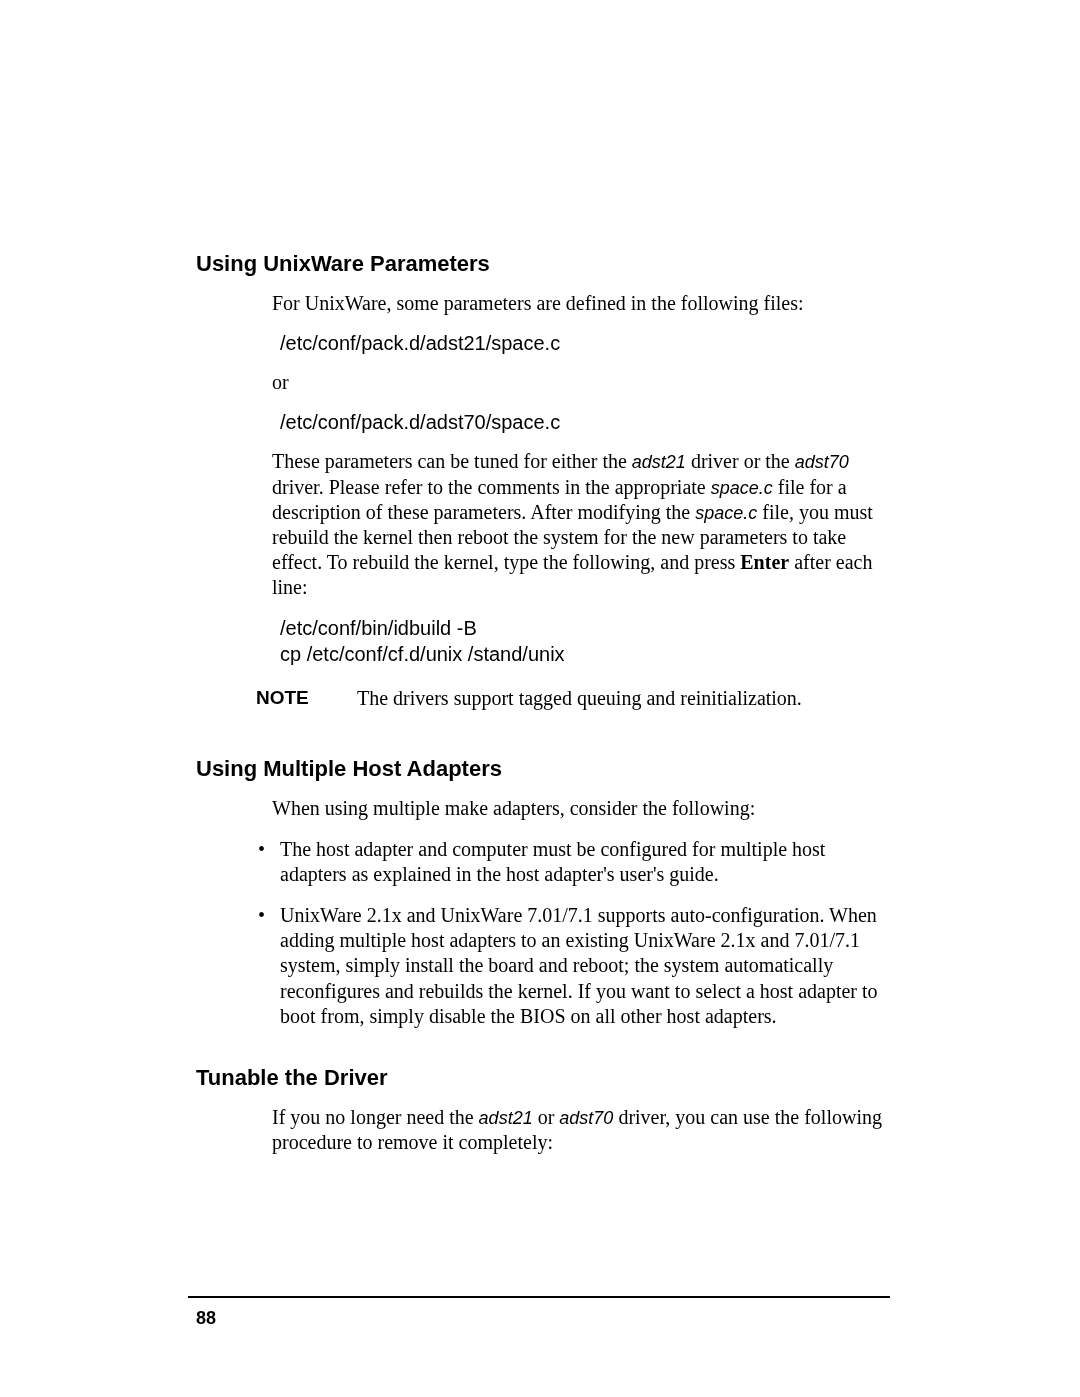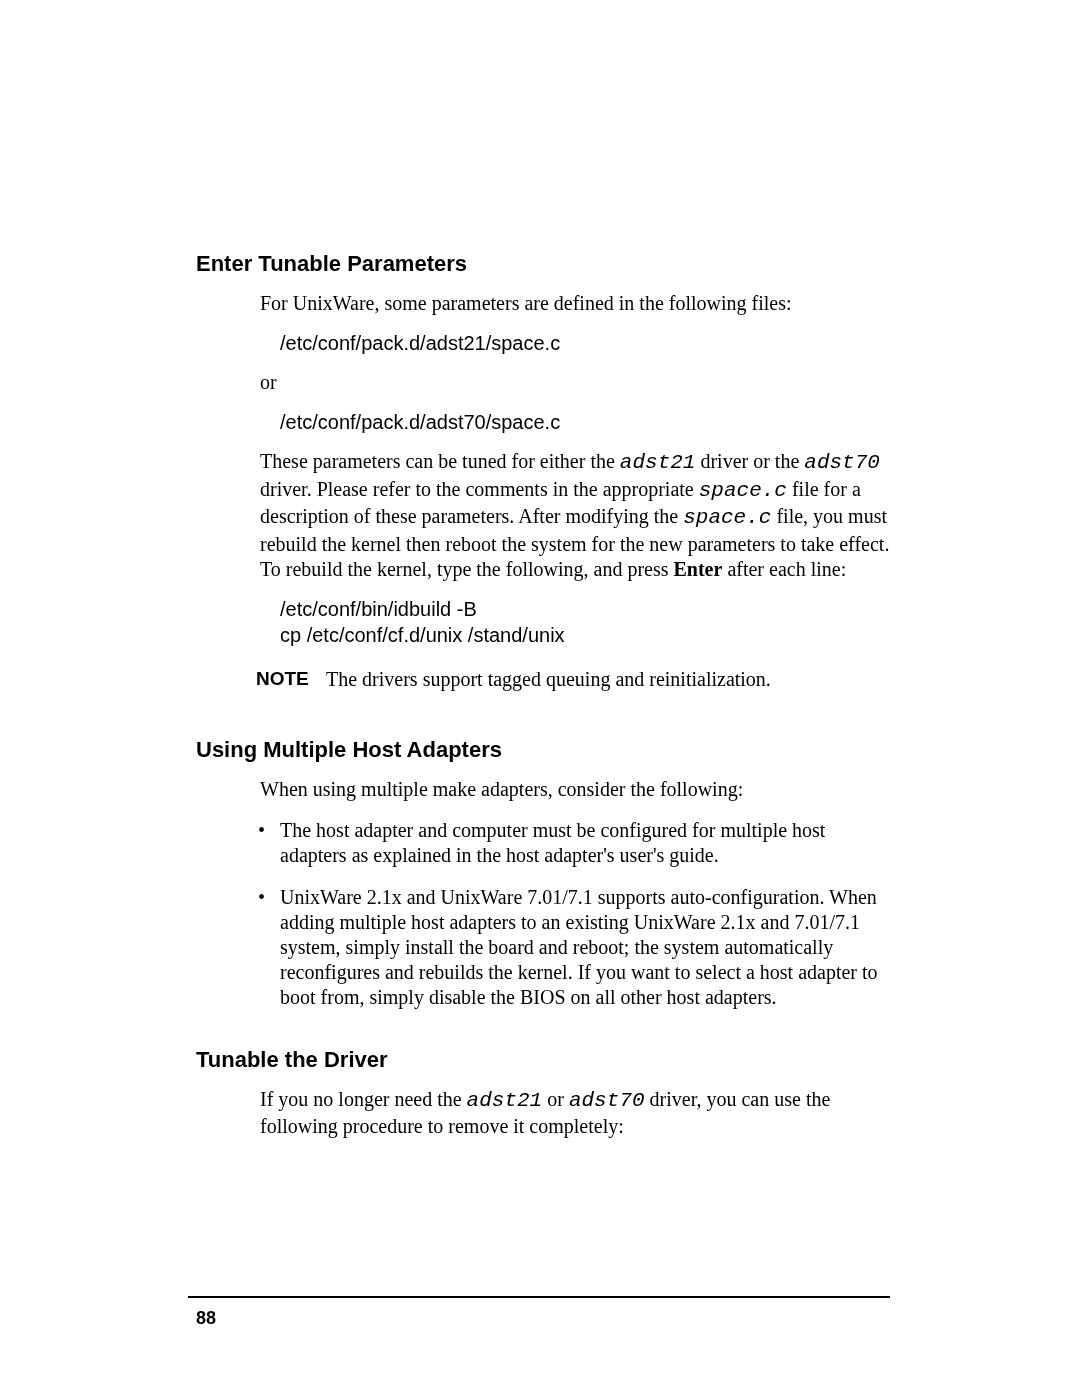--- a/index.html
+++ b/index.html
@@ -22,42 +22,43 @@
   h2 {
     font-family: Arial, Helvetica, sans-serif;
     font-weight: bold;
     font-size: 22px;
     margin: 0 0 14px 0;
   }
   .indent {
     margin-left: 60px;
   }
   p {
-    margin: 0 0 14px 4px;
+    margin: 0 0 14px 16px;
     line-height: 1.26;
   }
   .code {
     font-family: Arial, Helvetica, sans-serif;
     font-size: 20px;
     margin-left: 24px;
     margin-bottom: 14px;
     line-height: 1.3;
     white-space: pre-line;
   }
   .or {
     margin-bottom: 14px;
   }
   .sans-italic {
-    font-family: Liberation Mono, monospace;
+    font-family: Liberation Sans, sans-serif;
     font-style: italic;
-    font-size: 21px;
+    font-size: 18px;
   }
   .note-row {
     display: flex;
     margin: 20px 0 46px 0;
+    gap: 31px;
   }
   .note-row .label {
     font-family: Arial, Helvetica, sans-serif;
     font-weight: bold;
     font-size: 19px;
     flex: 0 0 70px;
   }
   .note-row .text {
     flex: 1;
   }
@@ -95,21 +96,21 @@
     font-size: 18px;
   }
   .sec2 { margin-top: 0; }
   .sec3 { margin-top: 0; }
 </style>
 </head>
 <body>
 
 <div class="page">
 
-  <h2>Enter Tunable Parameters</h2>
+  <h2>Using UnixWare Parameters</h2>
   <div class="indent">
     <p>For UnixWare, some parameters are defined in the following files:</p>
     <div class="code">/etc/conf/pack.d/adst21/space.c</div>
     <p class="or">or</p>
     <div class="code">/etc/conf/pack.d/adst70/space.c</div>
     <p>
       <span>These parameters can be tuned for either the </span><span class="sans-italic">adst21</span><span> driver or the </span><span class="sans-italic">adst70</span><span> driver. Please refer to the comments in the appropriate </span><span class="sans-italic">space.c</span><span> file for a description of these parameters. After modifying the </span><span class="sans-italic">space.c</span><span> file, you must rebuild the kernel then reboot the system for the new parameters to take effect. To rebuild the kernel, type the following, and press </span><b>Enter</b><span> after each line:</span>
     </p>
     <div class="code" style="margin-bottom:0">/etc/conf/bin/idbuild  -B
 cp  /etc/conf/cf.d/unix  /stand/unix</div>

